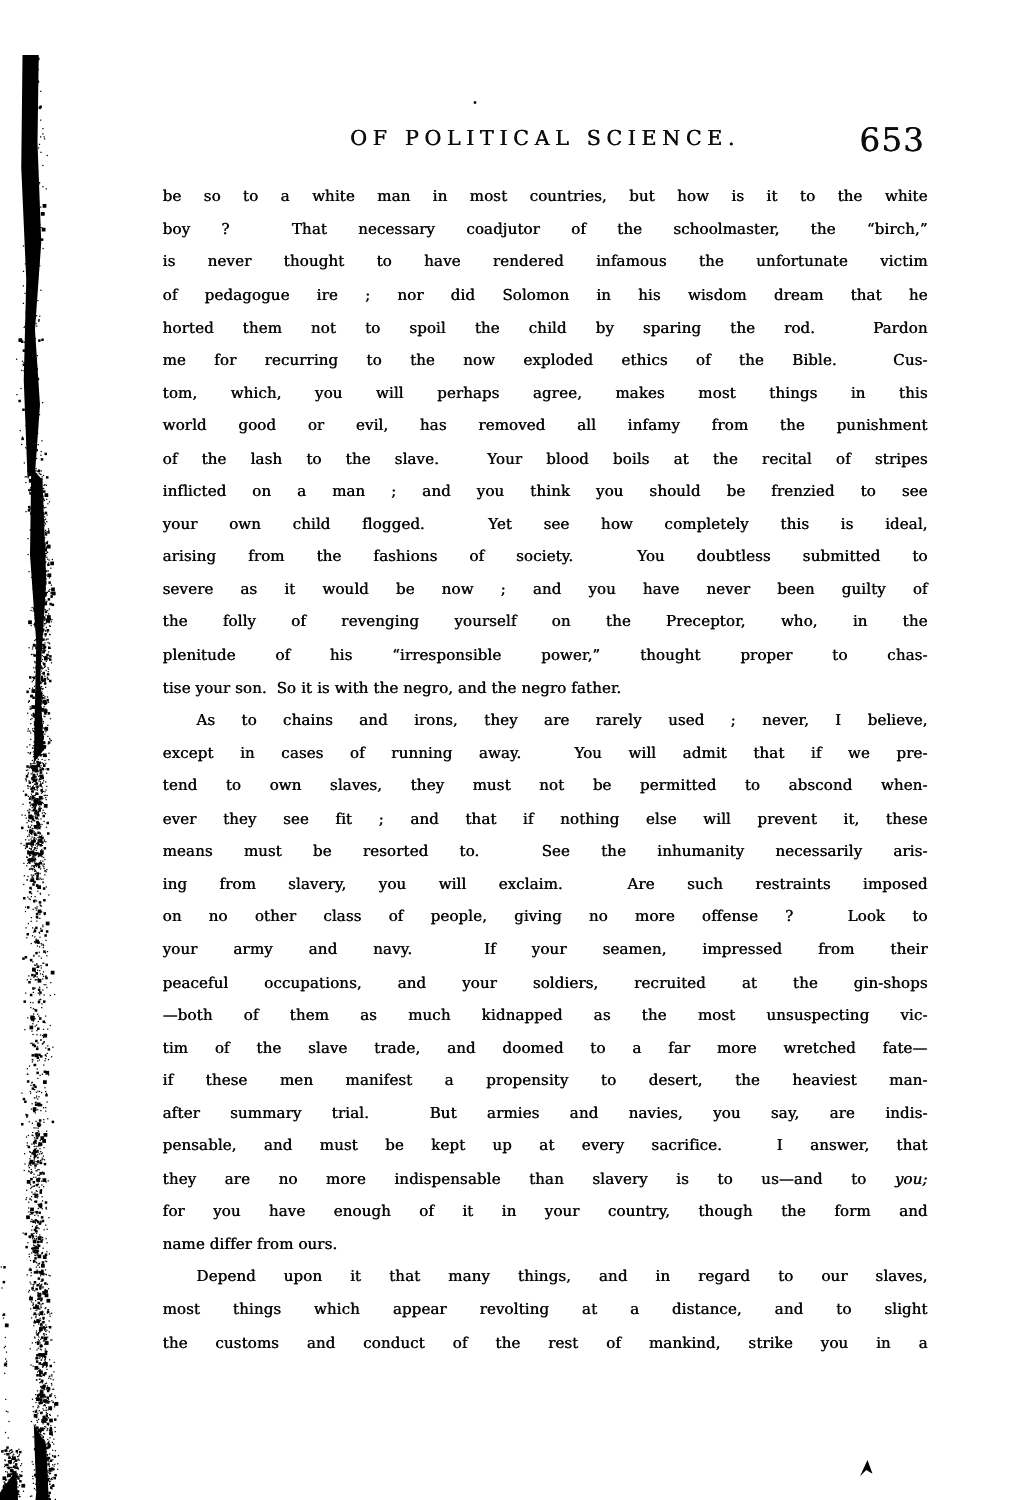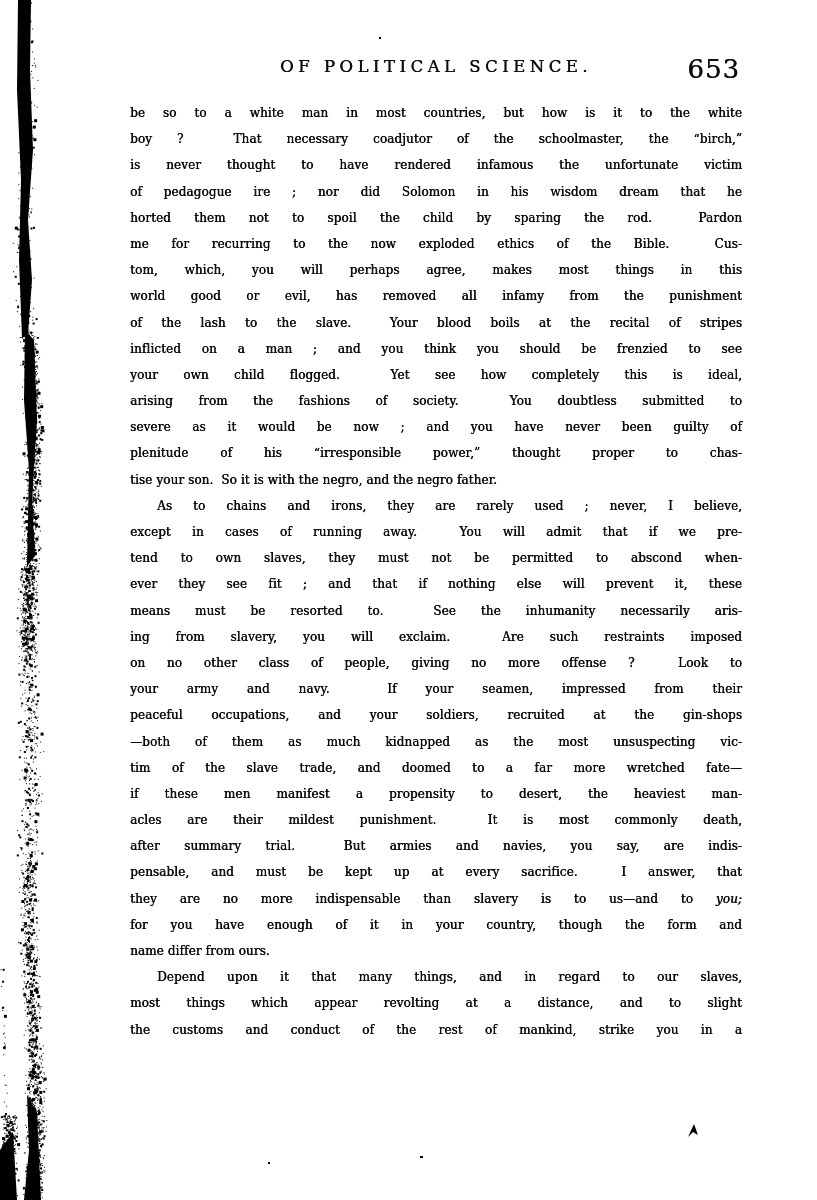--- a/index.html
+++ b/index.html
@@ -4,21 +4,21 @@
 <style>
   html, body { margin: 0; padding: 0; }
   body {
     width: 817px; height: 1200px;
     background: #ffffff;
     position: relative;
     overflow: hidden;
     font-family: "DejaVu Serif", "Liberation Serif", serif;
     color: #0a0a0a;
   }
-  .scan-page { position: absolute; inset: 0; background: #fff; }
+  .scan-page { position: absolute; inset: 0; background: #fff; margin-top: 44px; }
 
   .running-header {
     position: absolute;
     top: 57px; left: 130px; width: 612px;
     height: 28px;
   }
   .header-title {
     display: block;
     text-align: center;
     font-size: 16.5px;
@@ -3792,37 +3792,37 @@
         <div class="line">of pedagogue ire ; nor did Solomon in his wisdom dream that he</div>
         <div class="line">horted them not to spoil the child by sparing the rod.&nbsp; Pardon</div>
         <div class="line">me for recurring to the now exploded ethics of the Bible.&nbsp; Cus-</div>
         <div class="line">tom, which, you will perhaps agree, makes most things in this</div>
         <div class="line">world good or evil, has removed all infamy from the punishment</div>
         <div class="line">of the lash to the slave.&nbsp; Your blood boils at the recital of stripes</div>
         <div class="line">inflicted on a man ; and you think you should be frenzied to see</div>
         <div class="line">your own child flogged.&nbsp; Yet see how completely this is ideal,</div>
         <div class="line">arising from the fashions of society.&nbsp; You doubtless submitted to</div>
         <div class="line">severe as it would be now ; and you have never been guilty of</div>
+        <div class="line">the folly of revenging yourself on the Preceptor, who, in the</div>
         <div class="line">plenitude of his “irresponsible power,” thought proper to chas-</div>
         <div class="line flush-last">tise your son.&nbsp; So it is with the negro, and the negro father.</div>
       </div>
       <div class="paragraph">
         <div class="line indent">As to chains and irons, they are rarely used ; never, I believe,</div>
         <div class="line">except in cases of running away.&nbsp; You will admit that if we pre-</div>
         <div class="line">tend to own slaves, they must not be permitted to abscond when-</div>
         <div class="line">ever they see fit ; and that if nothing else will prevent it, these</div>
         <div class="line">means must be resorted to.&nbsp; See the inhumanity necessarily aris-</div>
         <div class="line">ing from slavery, you will exclaim.&nbsp; Are such restraints imposed</div>
         <div class="line">on no other class of people, giving no more offense ?&nbsp; Look to</div>
         <div class="line">your army and navy.&nbsp; If your seamen, impressed from their</div>
         <div class="line">peaceful occupations, and your soldiers, recruited at the gin-shops</div>
         <div class="line">—both of them as much kidnapped as the most unsuspecting vic-</div>
         <div class="line">tim of the slave trade, and doomed to a far more wretched fate—</div>
         <div class="line">if these men manifest a propensity to desert, the heaviest man-</div>
-        <div class="line">acles are their mildest punishment.&nbsp; It is most commonly death,</div>
         <div class="line">after summary trial.&nbsp; But armies and navies, you say, are indis-</div>
         <div class="line">pensable, and must be kept up at every sacrifice.&nbsp; I answer, that</div>
         <div class="line">they are no more indispensable than slavery is to us—and to <i>you;</i></div>
         <div class="line">for you have enough of it in your country, though the form and</div>
         <div class="line flush-last">name differ from ours.</div>
       </div>
       <div class="paragraph">
         <div class="line indent">Depend upon it that many things, and in regard to our slaves,</div>
         <div class="line">most things which appear revolting at a distance, and to slight</div>
         <div class="line">the customs and conduct of the rest of mankind, strike you in a</div>

